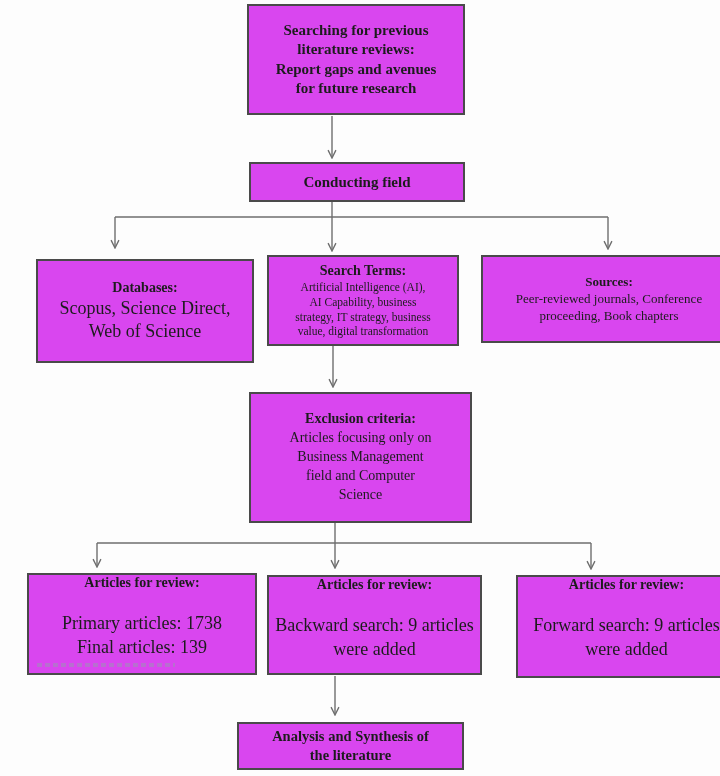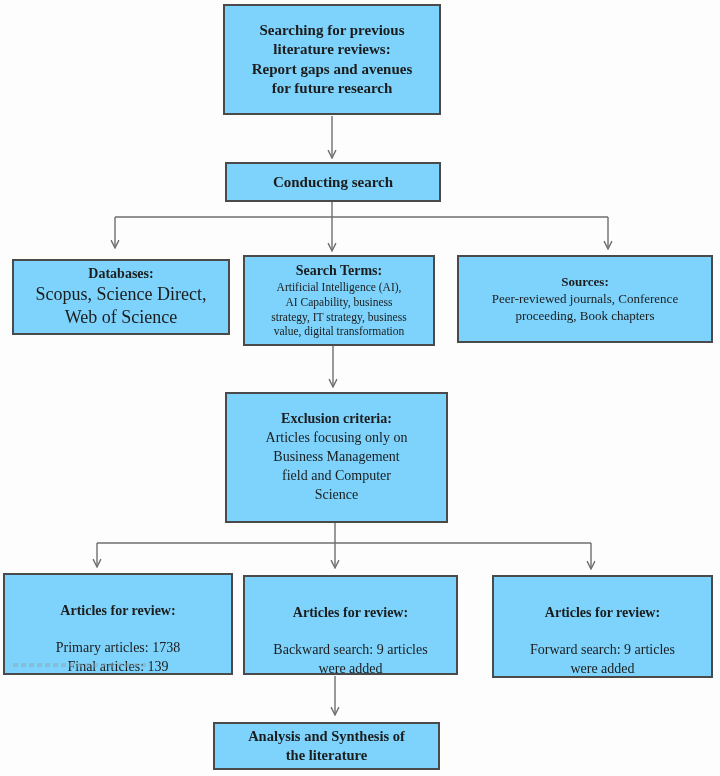--- a/index.html
+++ b/index.html
@@ -26,54 +26,56 @@
   }
   svg.connectors path {
     stroke: var(--connector);
     stroke-width: 1.4;
     fill: none;
   }
   .box {
     position: absolute;
     box-sizing: border-box;
     border: 2px solid var(--box-border);
-    background: #7dd3fc;
+    background: #d946ef;
     display: flex;
     flex-direction: column;
+    align-items: center;
     justify-content: center;
     text-align: center;
     padding: 4px 6px;
+    margin-left: 24px;
   }
   .box .title {
     font-weight: bold;
     white-space: pre-line;
   }
   .box .body {
     white-space: pre-line;
   }
   
   .b-searching   { left: 223px; top: 4px;   width: 218px; height: 111px; }
   .b-searching .title { font-size: 15px; line-height: 1.3; }
   .b-conducting  { left: 225px; top: 162px; width: 216px; height: 40px; }
   .b-conducting .title { font-size: 15px; }
-  .b-databases   { left: 12px;  top: 259px; width: 218px; height: 76px; }
+  .b-databases   { left: 12px;  top: 259px; width: 218px; height: 104px; }
   .b-databases .title { font-size: 14px; line-height: 1.3; }
   .b-databases .body  { font-size: 18px; line-height: 1.3; }
   .b-searchterms { left: 243px; top: 255px; width: 192px; height: 91px; }
   .b-searchterms .title { font-size: 14px; line-height: 1.3; }
   .b-searchterms .body  { font-size: 11.5px; line-height: 1.28; }
   .b-sources     { left: 457px; top: 255px; width: 256px; height: 88px; }
   .b-sources .title { font-size: 13px; line-height: 1.35; }
   .b-sources .body  { font-size: 13px; line-height: 1.3; }
   .b-exclusion   { left: 225px; top: 392px; width: 223px; height: 131px; }
   .b-exclusion .title { font-size: 14px; line-height: 1.35; }
   .b-exclusion .body  { font-size: 14px; line-height: 1.35; }
-  .b-art { justify-content: flex-start; padding-top: 28px; }
+  .b-art { justify-content: flex-start; padding-top: 0; }
   .b-art .title { font-size: 14px; }
-  .b-art .body  { font-size: 14px; line-height: 1.35; margin-top: 20px; }
+  .b-art .body  { font-size: 18px; line-height: 1.35; margin-top: 20px; }
   .b-art-left    { left: 3px;   top: 573px; width: 230px; height: 102px; }
   .b-art-mid     { left: 243px; top: 575px; width: 215px; height: 100px; }
   .b-art-right   { left: 492px; top: 575px; width: 221px; height: 103px; }
   .b-analysis    { left: 213px; top: 722px; width: 227px; height: 48px; }
   .b-analysis .title { font-size: 14.5px; line-height: 1.3; }
   .fineprint {
     position: absolute;
     left: 8px;
     bottom: 6px;
     width: 138px;
@@ -114,21 +116,21 @@
   </svg>
 
   <div class="box b-searching">
     <div class="title">Searching for previous
 literature reviews:
 Report gaps and avenues
 for future research</div>
   </div>
 
   <div class="box b-conducting">
-    <div class="title">Conducting search</div>
+    <div class="title">Conducting field</div>
   </div>
 
   <div class="box b-databases">
     <div class="title">Databases:</div>
     <div class="body">Scopus, Science Direct,
 Web of Science</div>
   </div>
 
   <div class="box b-searchterms">
     <div class="title">Search Terms:</div>

